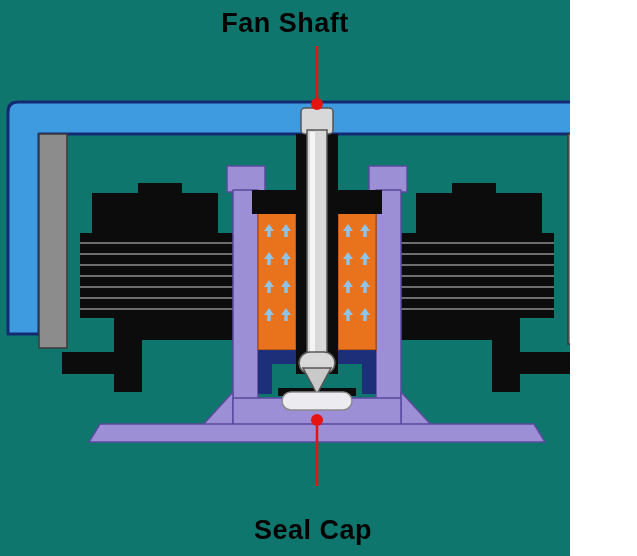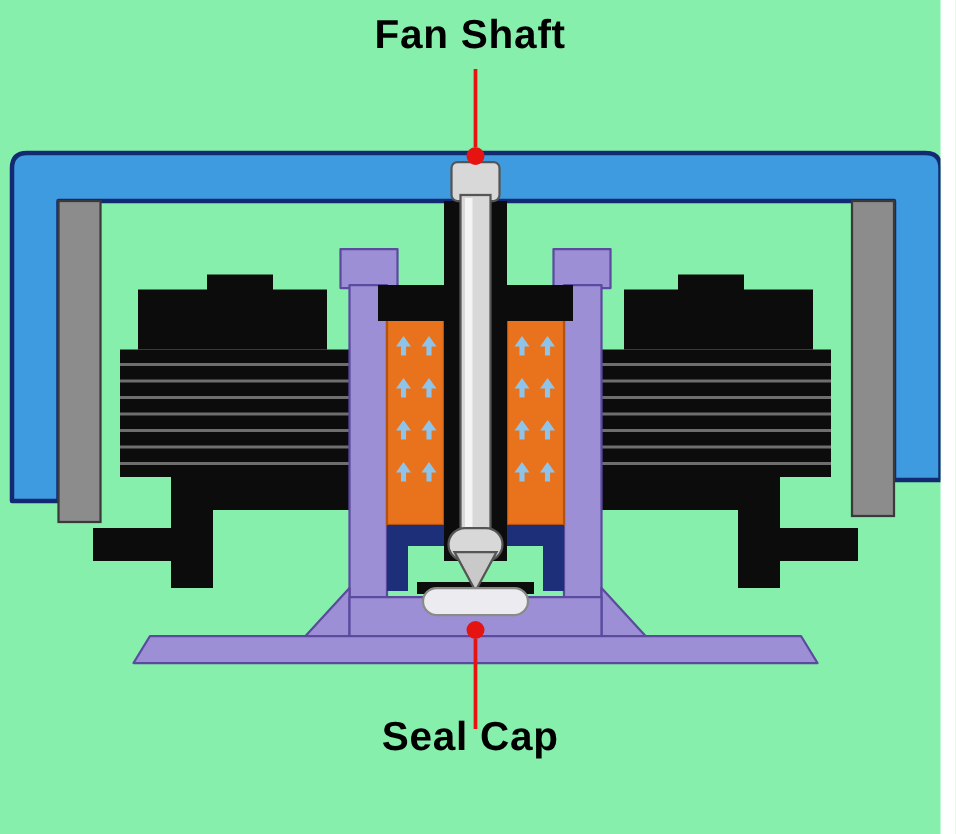--- a/index.html
+++ b/index.html
@@ -1,37 +1,37 @@
 <!DOCTYPE html>
 <html><head>
 <meta charset="utf-8">
 <style>
   html, body { margin: 0; padding: 0; background: #ffffff; }
   .stage {
     position: relative;
-    width: 627px;
+    width: 570px;
     height: 556px;
-    background: #86efac;
+    background: #0f766e;
     overflow: hidden;
     font-family: "Liberation Sans", sans-serif;
   }
   .stage svg { position: absolute; left: 0; top: 0; }
   .callout-label {
     position: absolute;
     left: 0;
     width: 100%;
     text-align: center;
     font-weight: 700;
     font-size: 27px;
     color: #000000;
     letter-spacing: 0.5px;
     user-select: none;
   }
   .label-top { top: 8px; }
-  .label-bottom { top: 476px; }
+  .label-bottom { top: 515px; margin-left: 28px; }
 </style>
 </head>
 <body>
 
 <div class="stage">
 
   <svg width="637" height="556" viewBox="0 0 637 556" xmlns="http://www.w3.org/2000/svg">
 
     <defs>
       <g id="arrow-up">

